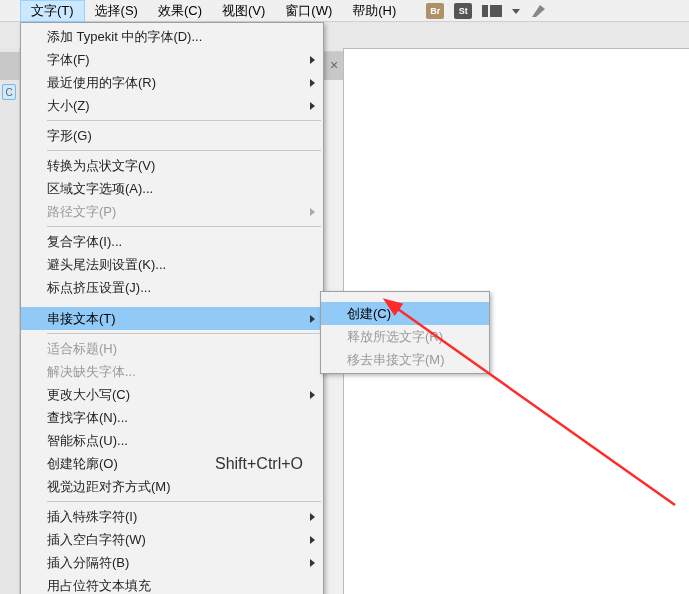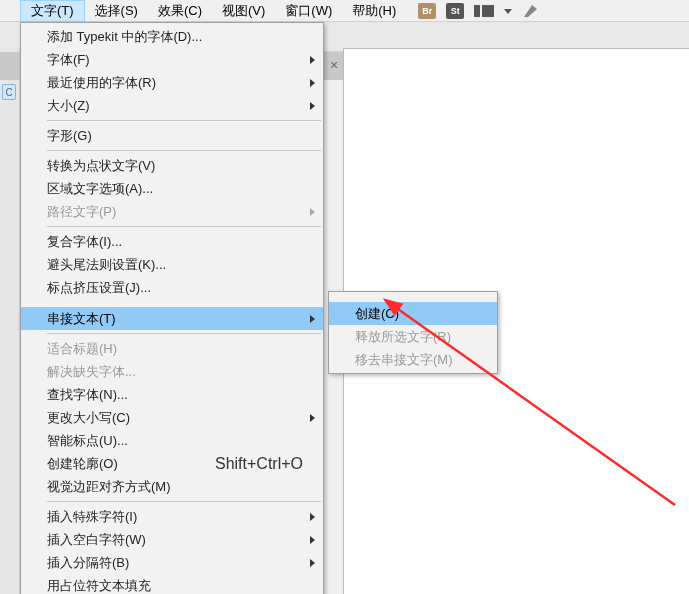--- a/index.html
+++ b/index.html
@@ -26,21 +26,21 @@
   }
   .menubar-item.active {
     background: #cce8ff;
     border: 1px solid #99d1ff;
     padding: 1px 10px;
   }
   .menubar-icons {
     display: flex;
     align-items: center;
     gap: 10px;
-    margin-left: 12px;
+    margin-left: 20px;
   }
   .icon-box {
     width: 18px;
     height: 16px;
     background: #888;
     border-radius: 2px;
     color: #fff;
     font-size: 9px;
     font-weight: bold;
     display: flex;
@@ -150,21 +150,21 @@
     border-bottom: 4px solid transparent;
     border-left: 5px solid #333;
   }
   .menu-sep {
     height: 1px;
     background: #c8c8c8;
     margin: 3px 2px 3px 26px;
   }
   .submenu {
     position: absolute;
-    left: 328px;
+    left: 320px;
     top: 291px;
     width: 170px;
     background: #f2f2f2;
     border: 1px solid #a0a0a0;
     box-shadow: 2px 2px 4px rgba(0,0,0,0.25);
     padding: 2px 0;
   }
   .submenu .menu-item { padding-left: 26px; padding-right: 14px; }
   .annot-arrow {
     position: absolute;
@@ -267,25 +267,25 @@
       <span class="menu-sub-arrow"></span>
     </div>
   <div class="menu-sep"></div>
   <div class="menu-item disabled">
       <span class="menu-label">适合标题(H)</span>
     </div>
   <div class="menu-item disabled">
       <span class="menu-label">解决缺失字体...</span>
     </div>
   <div class="menu-item">
+      <span class="menu-label">更改大小写(C)</span>
+      <span class="menu-sub-arrow"></span>
+    </div>
+  <div class="menu-item">
       <span class="menu-label">查找字体(N)...</span>
-    </div>
-  <div class="menu-item">
-      <span class="menu-label">更改大小写(C)</span>
-      <span class="menu-sub-arrow"></span>
     </div>
   <div class="menu-item">
       <span class="menu-label">智能标点(U)...</span>
     </div>
   <div class="menu-item">
       <span class="menu-label">创建轮廓(O)</span>
       <span class="menu-shortcut">Shift+Ctrl+O</span>
     </div>
   <div class="menu-item">
       <span class="menu-label">视觉边距对齐方式(M)</span>

